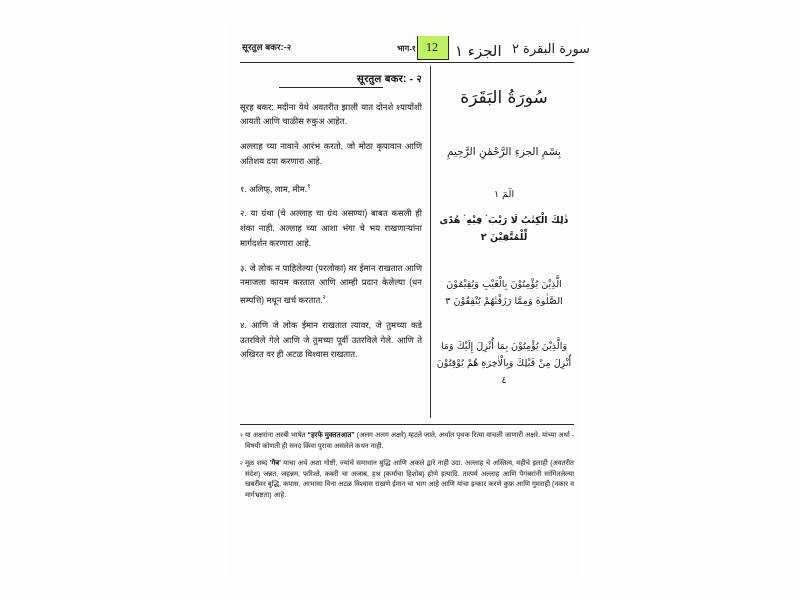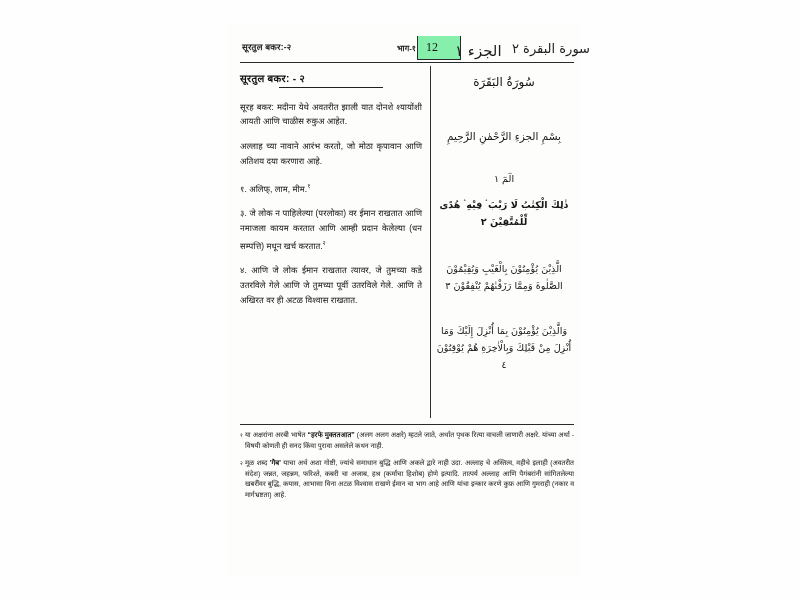--- a/index.html
+++ b/index.html
@@ -71,26 +71,26 @@
     top: 4px;
     font-size: 8px;
     font-weight: bold;
     margin-left: 22px;
   }
 
   #page-num-box {
     position: absolute;
     left: 177px;
     top: -2px;
-    width: 44px;
+    width: 32px;
     height: 24px;
     border: 1px solid #2a2a2a;
     border-top: none;
     box-sizing: border-box;
-    background: #86efac;
+    background: #bef264;
   }
 
   #page-num {
     position: absolute;
     left: 0;
     top: 4px;
     width: 28px;
     text-align: center;
     font-size: 12px;
     color: #111;
@@ -134,21 +134,21 @@
 
   
   #col-marathi {
     position: absolute;
     left: 0px;
     top: 0px;
     width: 182px;
   }
 
   #surah-title-mr {
-    text-align: left;
+    text-align: right;
     font-size: 10px;
     font-weight: bold;
     color: #111;
     margin-top: 5px;
     letter-spacing: .3px;
   }
 
   #title-underline {
     width: 104px;
     height: 1px;
@@ -177,23 +177,23 @@
     position: absolute;
     left: 194px;
     top: 0px;
     width: 140px;
     direction: rtl;
     text-align: center;
     font-family: "DejaVu Sans", sans-serif;
   }
 
   #surah-title-ar {
-    font-size: 12px;
+    font-size: 17px;
     color: #141414;
-    margin-top: 4px;
+    margin-top: 19px;
     line-height: 24px;
   }
 
   #basmala {
     font-size: 10.5px;
     color: #161616;
     margin-top: 34px;
     line-height: 16px;
   }
 
@@ -283,20 +283,24 @@
 
       <p class="mr-para" id="intro-para">सूरह बकर: मदीना येथे अवतरीत झाली यात दोनशे श्यायाेंशी आयती आणि चाळीस रुकुअ आहेत.</p>
 
       <p class="mr-para" id="basmala-mr">अल्लाह च्या नावाने आरंभ करतो, जो मोठा कृपावान आणि अतिशय दया करणारा आहे.</p>
 
       <p class="mr-para">
         <span>१.</span>
         <span>अलिफ्, लाम, मीम.</span><span class="sup">१</span>
       </p>
 
+      <p class="mr-para">
+        <span>२.</span>
+        <span>या ग्रंथा (चे अल्लाह चा ग्रंथ असण्या) बाबत कसली ही शंका नाही. अल्लाह च्या आशा भंगा चे भय राखणाऱ्यांना मार्गदर्शन करणारा आहे.</span>
+      </p>
 
       <p class="mr-para">
         <span>३.</span>
         <span>जे लोक न पाहिलेल्या (परलोका) वर ईमान राखतात आणि नमाजला कायम करतात आणि आम्ही प्रदान केलेल्या (धन सम्पत्ति) मधून खर्च करतात.</span><span class="sup">२</span>
       </p>
 
       <p class="mr-para">
         <span>४.</span>
         <span>आणि जे लोक ईमान राखतात त्यावर, जे तुमच्या कडे उतरविले गेले आणि जे तुमच्या पूर्वी उतरविले गेले. आणि ते अखिरत वर ही अटळ विश्वास राखतात.</span>
       </p>

